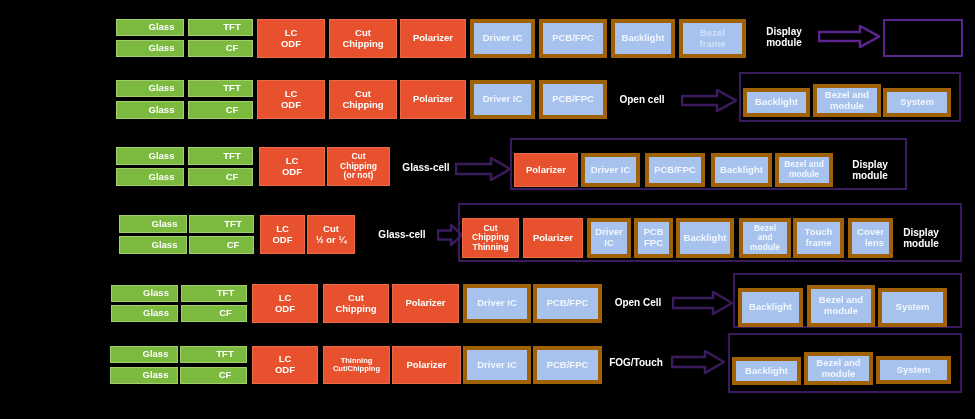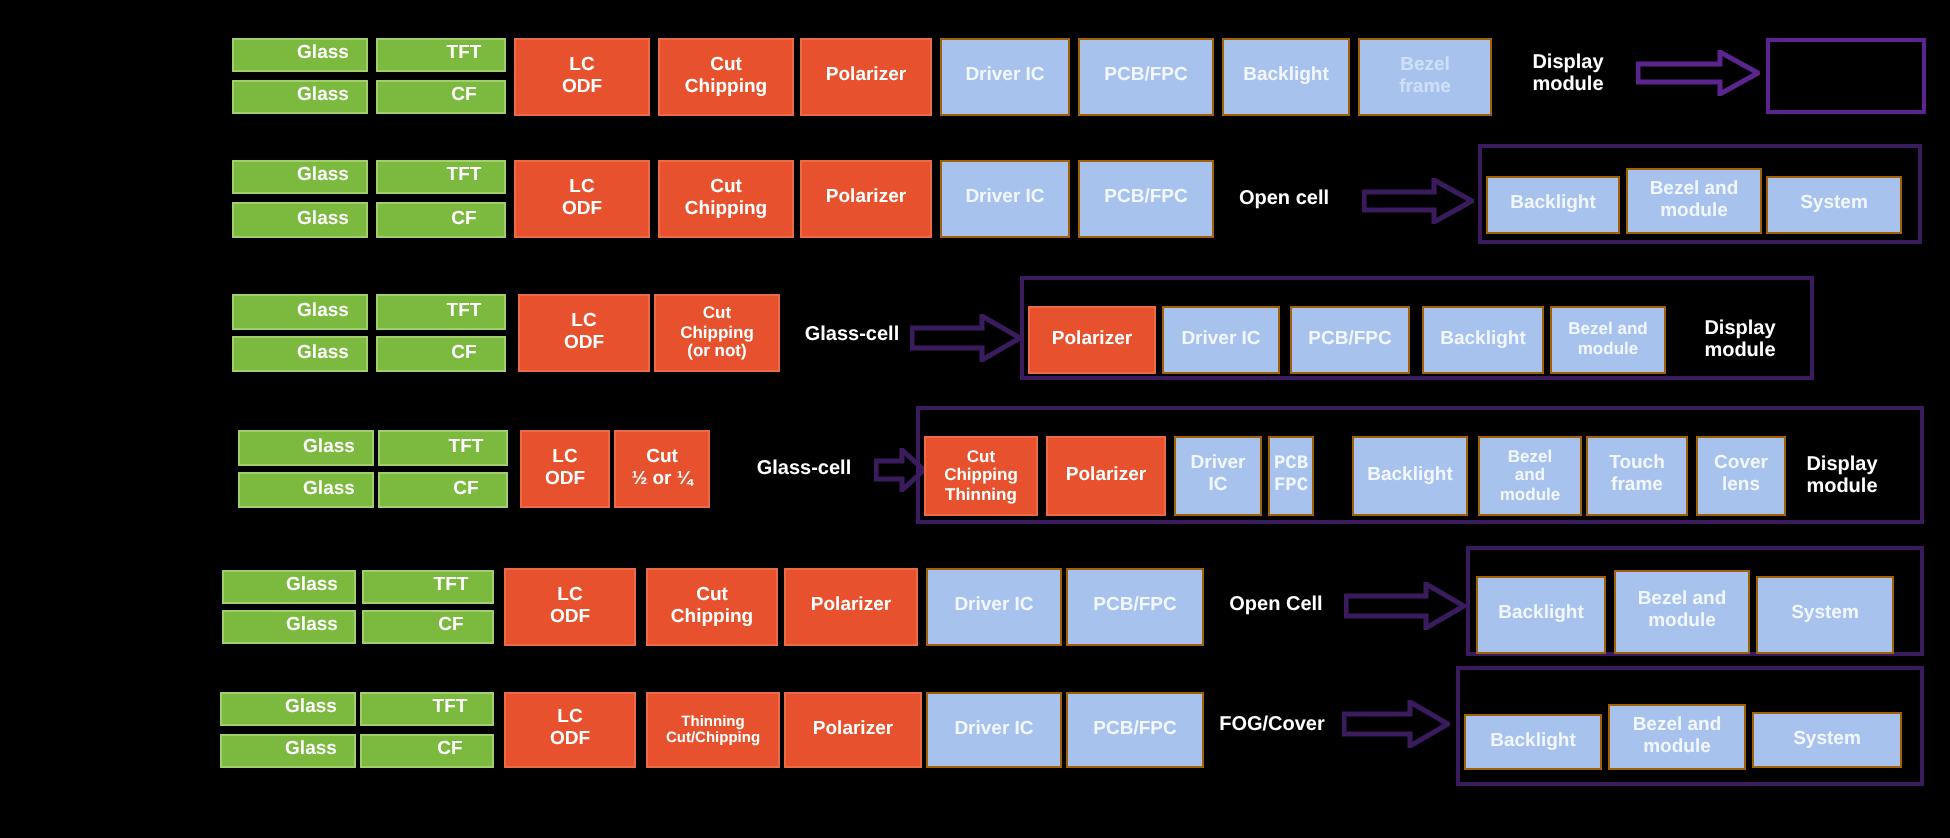--- a/index.html
+++ b/index.html
@@ -3,21 +3,21 @@
 <meta charset="utf-8">
 <style>
   html,body{margin:0;padding:0;background:#000;}
   .canvas{position:relative;width:975px;height:419px;background:#000;overflow:hidden;
           font-family:"Liberation Sans",sans-serif;}
   .item{position:absolute;box-sizing:border-box;display:flex;align-items:center;justify-content:center;
         text-align:center;color:#fff;font-weight:600;line-height:1.12;white-space:pre-line;
         font-size:9.5px;font-family:"Liberation Sans",sans-serif;}
   .box.green {background:#7CBA3F;border:1.5px solid #A2CF6B;padding-left:23px;}
   .box.orange{background:#E7512D;border:1px solid #EC6B47;}
-  .box.blue  {background:#A7C3ED;border:1px solid #a16207;color:#F2F6FE;}
+  .box.blue  {background:#A7C3ED;border:4px solid #a16207;color:#F2F6FE;}
   .label{background:transparent;font-size:10px;}
   .container{border:2.5px solid #3A1C5E;background:transparent;}
   .arrow{background:transparent;}
   .arrow svg{display:block;}
 </style>
 </head>
 <body>
 
 <div class="canvas">
     <div class="item box green" style="left: 116px; top: 19px; width: 68px; height: 17px;"><span>Glass</span></div>
@@ -94,29 +94,29 @@
     <div class="item arrow" style="left: 437px; top: 224px; width: 26px; height: 22px;"><svg width="26" height="22" viewBox="0 0 26 22">
         <polygon points="1,6.5 14,6.5 14,1 25,11 14,21 14,15.5 1,15.5" fill="none" stroke="#3A1C5E" stroke-width="2.5" stroke-linejoin="miter"></polygon>
       </svg></div>
     <div class="item container" style="left: 458px; top: 203px; width: 504px; height: 59px; border-color: rgb(58, 28, 94);"></div>
     <div class="item box orange" style="left: 462px; top: 218px; width: 57px; height: 40px; font-size: 8.5px;"><span>Cut
 Chipping
 Thinning</span></div>
     <div class="item box orange" style="left: 523px; top: 218px; width: 60px; height: 40px;"><span>Polarizer</span></div>
     <div class="item box blue" style="left: 587px; top: 218px; width: 44px; height: 40px;"><span>Driver
 IC</span></div>
-    <div class="item box blue" style="left: 634px; top: 218px; width: 23px; height: 40px; font-family: Liberation Mono, monospace;"><span>PCB
+    <div class="item box blue" style="left: 634px; top: 218px; width: 39px; height: 40px;"><span>PCB
 FPC</span></div>
     <div class="item box blue" style="left: 676px; top: 218px; width: 58px; height: 40px;"><span>Backlight</span></div>
     <div class="item box blue" style="left: 739px; top: 218px; width: 52px; height: 40px; font-size: 8.5px;"><span>Bezel
 and
 module</span></div>
     <div class="item box blue" style="left: 793px; top: 218px; width: 51px; height: 40px;"><span>Touch
 frame</span></div>
-    <div class="item box blue" style="left: 848px; top: 218px; width: 45px; height: 40px;"><span>Cover
+    <div class="item box blue" style="left: 848px; top: 218px; width: 45px; height: 40px; text-align: right;"><span>Cover
 lens</span></div>
     <div class="item label" style="left: 894px; top: 224px; width: 54px; height: 28px;"><span>Display
 module</span></div>
     <div class="item box green" style="left: 111px; top: 285px; width: 67px; height: 17px;"><span>Glass</span></div>
     <div class="item box green" style="left: 181px; top: 285px; width: 66px; height: 17px;"><span>TFT</span></div>
     <div class="item box green" style="left: 111px; top: 305px; width: 67px; height: 17px;"><span>Glass</span></div>
     <div class="item box green" style="left: 181px; top: 305px; width: 66px; height: 17px;"><span>CF</span></div>
     <div class="item box orange" style="left: 252px; top: 284px; width: 66px; height: 39px;"><span>LC
 ODF</span></div>
     <div class="item box orange" style="left: 323px; top: 284px; width: 66px; height: 39px;"><span>Cut
@@ -137,21 +137,21 @@
     <div class="item box green" style="left: 180px; top: 346px; width: 67px; height: 17px;"><span>TFT</span></div>
     <div class="item box green" style="left: 110px; top: 367px; width: 68px; height: 17px;"><span>Glass</span></div>
     <div class="item box green" style="left: 180px; top: 367px; width: 67px; height: 17px;"><span>CF</span></div>
     <div class="item box orange" style="left: 252px; top: 346px; width: 66px; height: 38px;"><span>LC
 ODF</span></div>
     <div class="item box orange" style="left: 323px; top: 346px; width: 67px; height: 38px; font-size: 7.5px;"><span>Thinning
 Cut/Chipping</span></div>
     <div class="item box orange" style="left: 392px; top: 346px; width: 69px; height: 38px;"><span>Polarizer</span></div>
     <div class="item box blue" style="left: 463px; top: 346px; width: 68px; height: 38px;"><span>Driver IC</span></div>
     <div class="item box blue" style="left: 533px; top: 346px; width: 69px; height: 38px;"><span>PCB/FPC</span></div>
-    <div class="item label" style="left: 606px; top: 356px; width: 60px; height: 14px;"><span>FOG/Cover</span></div>
+    <div class="item label" style="left: 606px; top: 356px; width: 60px; height: 14px;"><span>FOG/Touch</span></div>
     <div class="item arrow" style="left: 671px; top: 350px; width: 54px; height: 24px;"><svg width="54" height="24" viewBox="0 0 54 24">
         <polygon points="1,7 34,7 34,1 53,12 34,23 34,17 1,17" fill="none" stroke="#3A1C5E" stroke-width="2.5" stroke-linejoin="miter"></polygon>
       </svg></div>
     <div class="item container" style="left: 728px; top: 333px; width: 234px; height: 60px; border-color: rgb(58, 28, 94);"></div>
     <div class="item box blue" style="left: 732px; top: 357px; width: 69px; height: 28px;"><span>Backlight</span></div>
     <div class="item box blue" style="left: 804px; top: 352px; width: 69px; height: 33px;"><span>Bezel and
 module</span></div>
     <div class="item box blue" style="left: 876px; top: 356px; width: 75px; height: 28px;"><span>System</span></div>
   </div>
 

